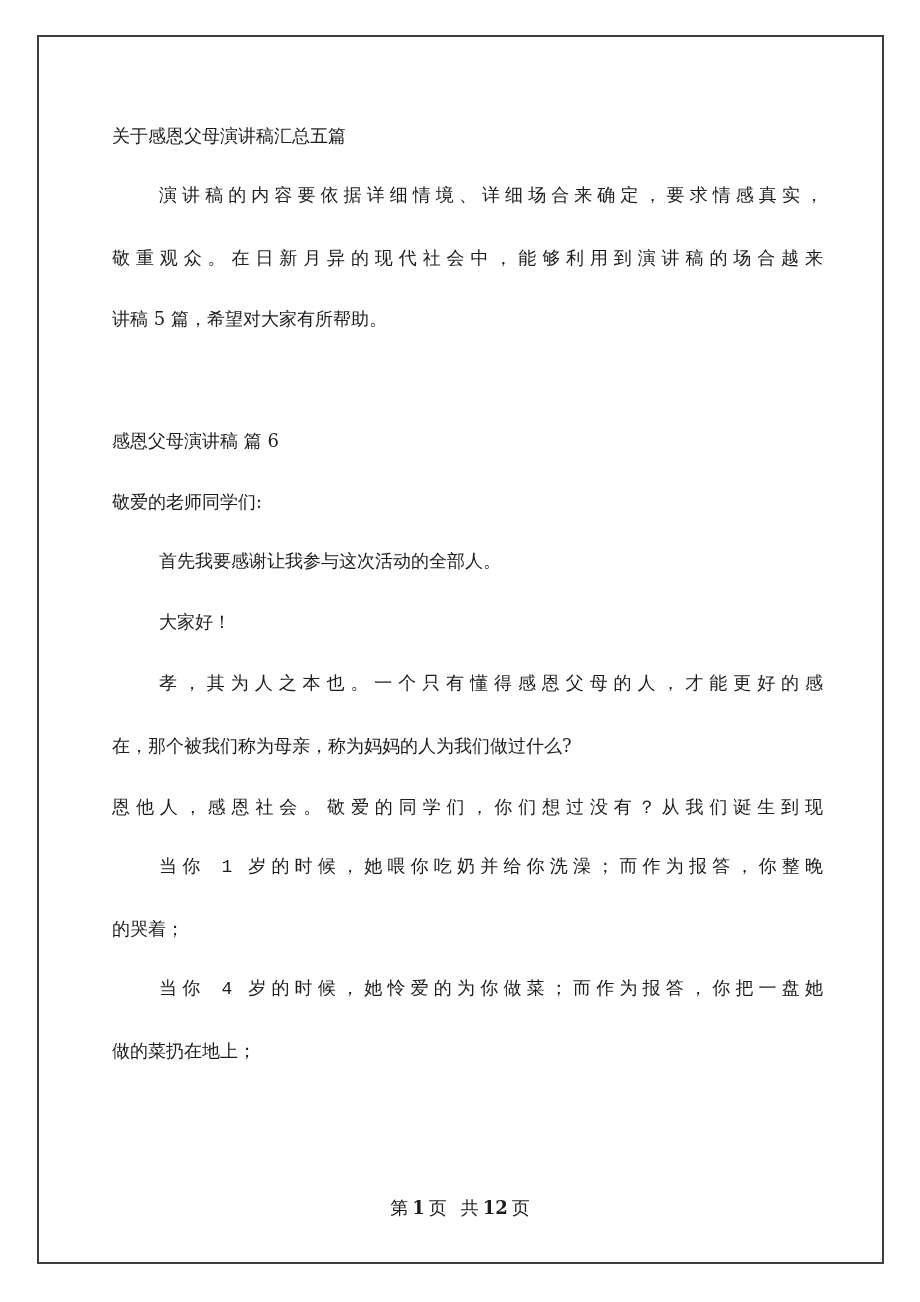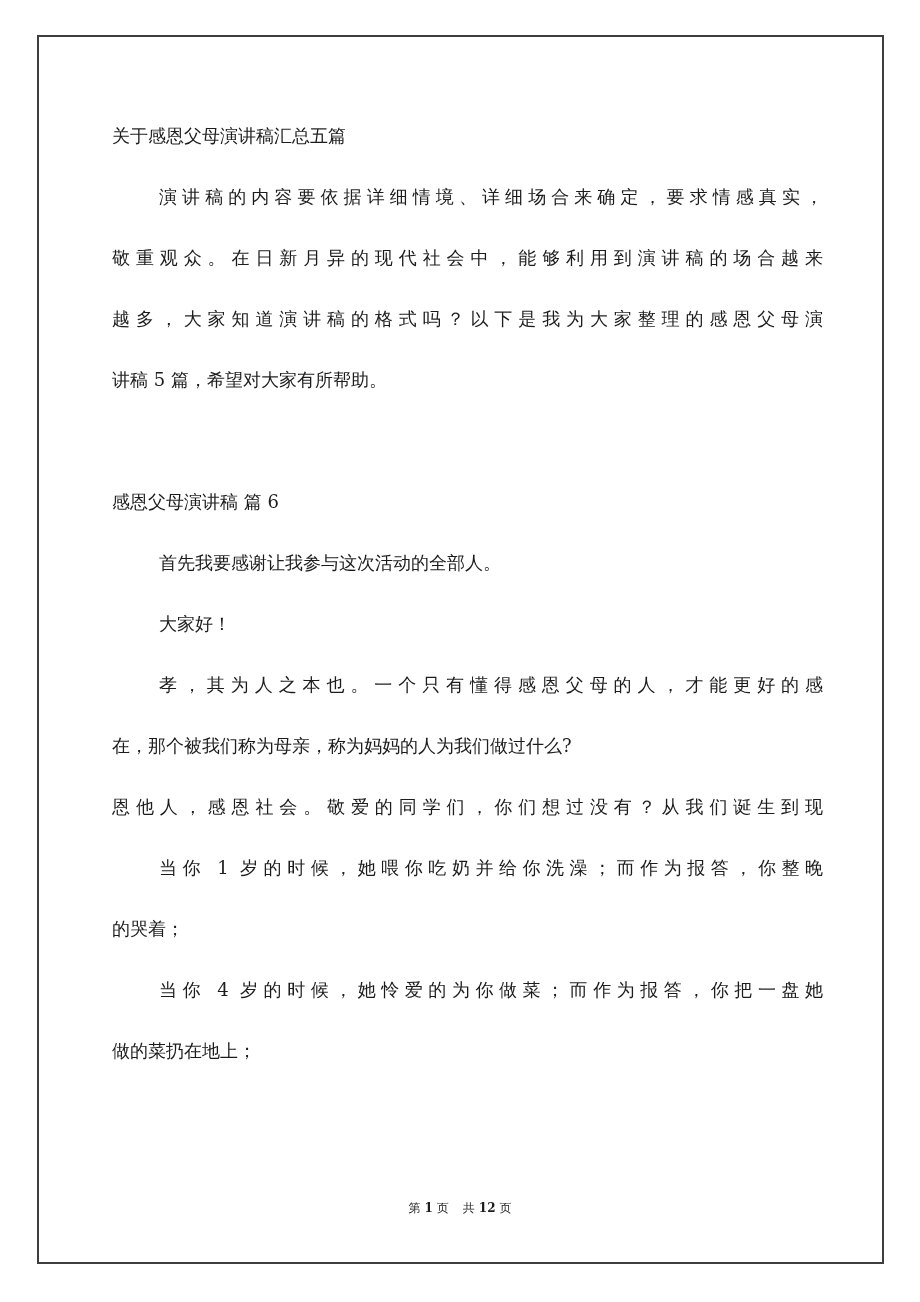--- a/index.html
+++ b/index.html
@@ -32,35 +32,36 @@
     color: #1c1c1c;
     font-weight: normal;
   }
   .line {
     height: 61px;
     line-height: 61px;
     text-align: left;
   }
   .line.ind {
     text-indent: 47px;
+    font-family: Liberation Mono, monospace;
   }
   .line.just {
     text-align: justify;
     text-align-last: justify;
   }
   .line.blank {
     height: 61px;
   }
   .footer {
     position: absolute;
     left: 0;
     top: 1196px;
     width: 920px;
     text-align: center;
-    font-size: 12px;
+    font-size: 18px;
     line-height: 24px;
     color: #1c1c1c;
   }
   .footer .num {
     font-weight: bold;
     margin: 0 4px;
   }
   .footer .sep {
     display: inline-block;
     width: 14px;
@@ -68,24 +69,24 @@
 </style>
 </head>
 <body>
 
 <div class="page-border"></div>
 
 <div class="text-area" id="lines-container">
     <div class="line">关于感恩父母演讲稿汇总五篇</div>
     <div class="line ind just">演讲稿的内容要依据详细情境、详细场合来确定，要求情感真实，</div>
     <div class="line just">敬重观众。在日新月异的现代社会中，能够利用到演讲稿的场合越来</div>
-    <div class="line just">越多，大家知道演讲稿的格式吗？以下是我为大家整理的感恩父母演</div>
     <div class="line">讲稿 5 篇，希望对大家有所帮助。</div>
     <div class="line blank"></div>
     <div class="line">感恩父母演讲稿 篇 6</div>
+    <div class="line">敬爱的老师同学们:</div>
     <div class="line ind">首先我要感谢让我参与这次活动的全部人。</div>
     <div class="line ind">大家好！</div>
     <div class="line ind just">孝，其为人之本也。一个只有懂得感恩父母的人，才能更好的感</div>
     <div class="line">在，那个被我们称为母亲，称为妈妈的人为我们做过什么?</div>
     <div class="line just">恩他人，感恩社会。敬爱的同学们，你们想过没有？从我们诞生到现</div>
     <div class="line ind just">当你 1 岁的时候，她喂你吃奶并给你洗澡；而作为报答，你整晚</div>
     <div class="line">的哭着；</div>
     <div class="line ind just">当你 4 岁的时候，她怜爱的为你做菜；而作为报答，你把一盘她</div>
     <div class="line">做的菜扔在地上；</div>
   </div>

